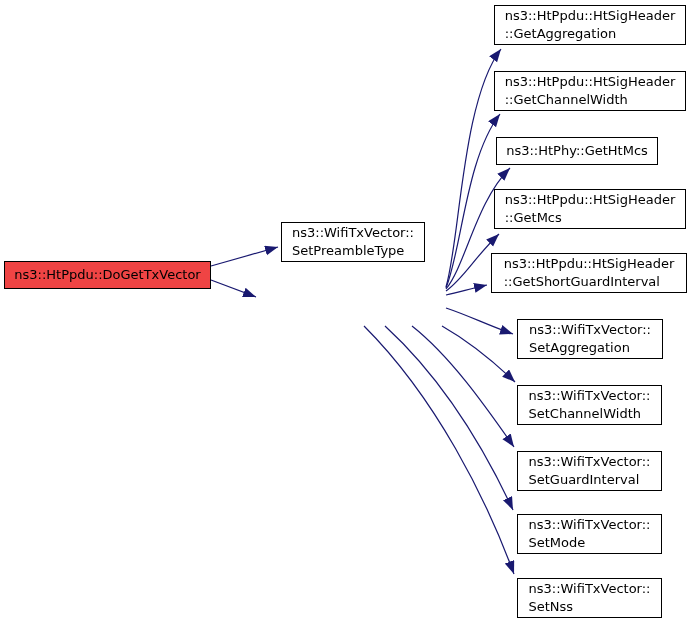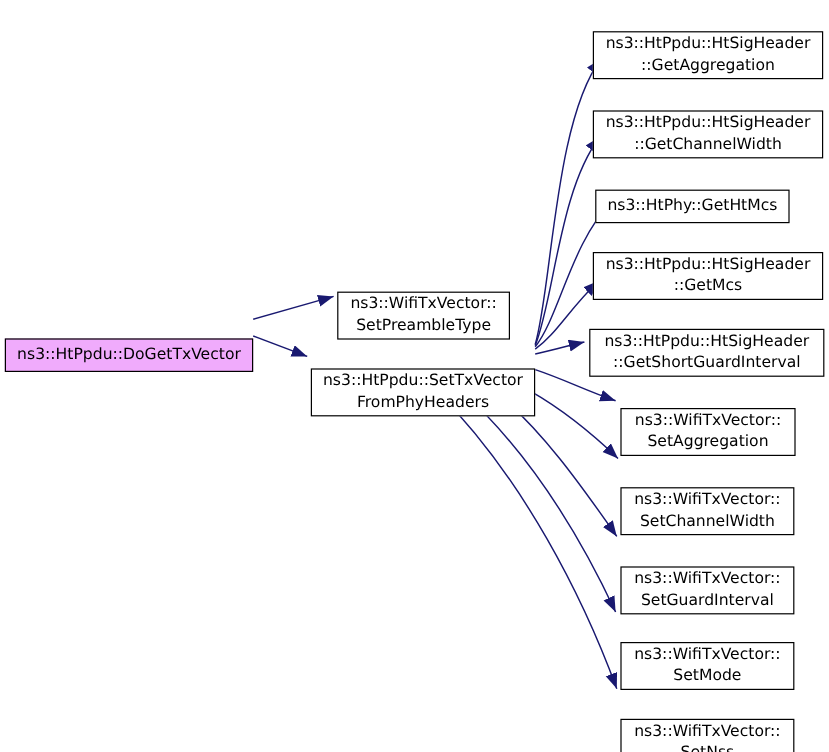--- a/index.html
+++ b/index.html
@@ -15,26 +15,24 @@
     position:absolute;
     box-sizing:border-box;
     background:#ffffff;
     border:1px solid #000000;
     color:#000000;
     font-size:13px;
     line-height:18px;
     display:flex;
     align-items:center;
     justify-content:center;
-    text-align:center;
     white-space:pre-line;
     cursor:pointer;
-    margin-top:21px;
   }
-  .node.highlight{background:#f0abfc;cursor:default;}
+  .node.highlight{background:#ef4444;cursor:default;}
   #n0{left:4px;   top:261px; width:207px; height:28px;}
   #n1{left:281px; top:222px; width:144px; height:40px;}
   #n2{left:259px; top:286px; width:187px; height:40px;}
   #n3{left:494px; top:5px;   width:192px; height:40px;}
   #n4{left:494px; top:71px;  width:192px; height:40px;}
   #n5{left:496px; top:137px; width:162px; height:28px;}
   #n6{left:494px; top:189px; width:192px; height:40px;}
   #n7{left:491px; top:253px; width:196px; height:40px;}
   #n8{left:517px; top:319px; width:146px; height:40px;}
   #n9{left:517px; top:385px; width:145px; height:40px;}
@@ -64,22 +62,20 @@
     <path class="edge" d="M446,308 C470,316 487,325 513,334" marker-end="url(#arrow)"></path>
     <path class="edge" d="M442,326 C470,342 492,360 515,382" marker-end="url(#arrow)"></path>
     <path class="edge" d="M412,326 C450,356 484,404 514,447" marker-end="url(#arrow)"></path>
     <path class="edge" d="M385,326 C444,380 485,450 513,510" marker-end="url(#arrow)"></path>
     <path class="edge" d="M364,326 C436,398 486,498 514,574" marker-end="url(#arrow)"></path>
   </svg>
 
   <div id="n0" class="node highlight">ns3::HtPpdu::DoGetTxVector</div>
   <div id="n1" class="node">ns3::WifiTxVector::
 SetPreambleType</div>
-  <div id="n2" class="node">ns3::HtPpdu::SetTxVector
-FromPhyHeaders</div>
   <div id="n3" class="node">ns3::HtPpdu::HtSigHeader
 ::GetAggregation</div>
   <div id="n4" class="node">ns3::HtPpdu::HtSigHeader
 ::GetChannelWidth</div>
   <div id="n5" class="node">ns3::HtPhy::GetHtMcs</div>
   <div id="n6" class="node">ns3::HtPpdu::HtSigHeader
 ::GetMcs</div>
   <div id="n7" class="node">ns3::HtPpdu::HtSigHeader
 ::GetShortGuardInterval</div>
   <div id="n8" class="node">ns3::WifiTxVector::

